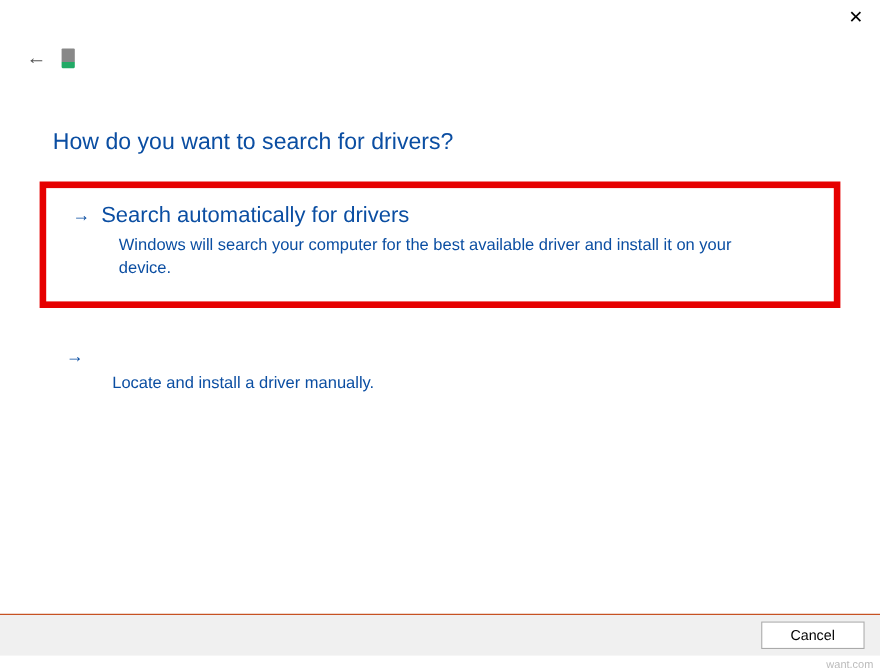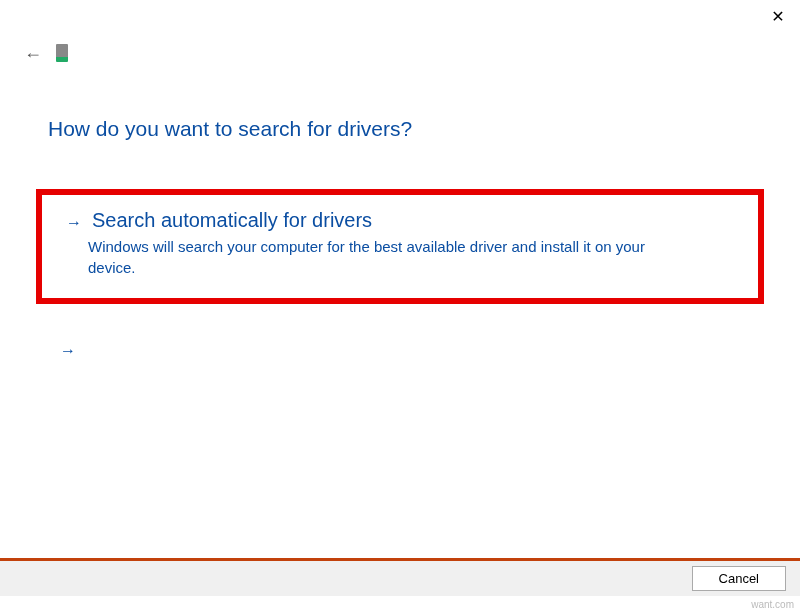--- a/index.html
+++ b/index.html
@@ -51,21 +51,21 @@
       color: #333;
       font-weight: 400;
     }
     .content {
       padding: 54px 48px 0 48px;
     }
     .question {
       font-size: 21px;
       color: #0b4ea2;
       font-weight: 400;
-      margin-bottom: 48px;
+      margin-bottom: 24px;
     }
     .option-highlighted {
       border: 6px solid #e60000;
       padding: 14px 24px 20px 24px;
       margin-bottom: 36px;
       margin-left: -12px;
       margin-right: -12px;
     }
     .option {
       padding: 0 12px 0 12px;
@@ -80,33 +80,33 @@
       color: #0b4ea2;
     }
     .option-title {
       font-size: 20px;
       color: #0b4ea2;
       font-weight: 400;
     }
     .option-desc {
       font-size: 15px;
       color: #0b4ea2;
-      margin-left: 22px;
+      margin-left: 42px;
       margin-top: 4px;
       line-height: 1.4;
       max-width: 580px;
     }
     .footer {
       position: absolute;
       bottom: 14px;
       left: 0;
       right: 0;
       height: 38px;
       background: #f0f0f0;
-      border-top: 3px solid #c2410c;
+      border-top: 1px solid #c2410c;
       display: flex;
       justify-content: flex-end;
       align-items: center;
       padding-right: 14px;
     }
     .cancel-btn {
       background: #fff;
       border: 1px solid #aaa;
       font-size: 13px;
       padding: 4px 26px;
@@ -139,20 +139,21 @@
       <span class="option-arrow">→</span>
       <span class="option-title">Search automatically for drivers</span>
     </div>
     <div class="option-desc">Windows will search your computer for the best available driver and install it on your device.</div>
   </div>
 
   <div class="option">
     <div class="option-title-row">
       <span class="option-arrow">→</span>
     </div>
+    <div class="option-desc">Locate and install a driver manually.</div>
   </div>
 </div>
 
 <div class="footer">
   <button class="cancel-btn">Cancel</button>
 </div>
 
 <div class="watermark">want.com</div>
 
 </body></html>

